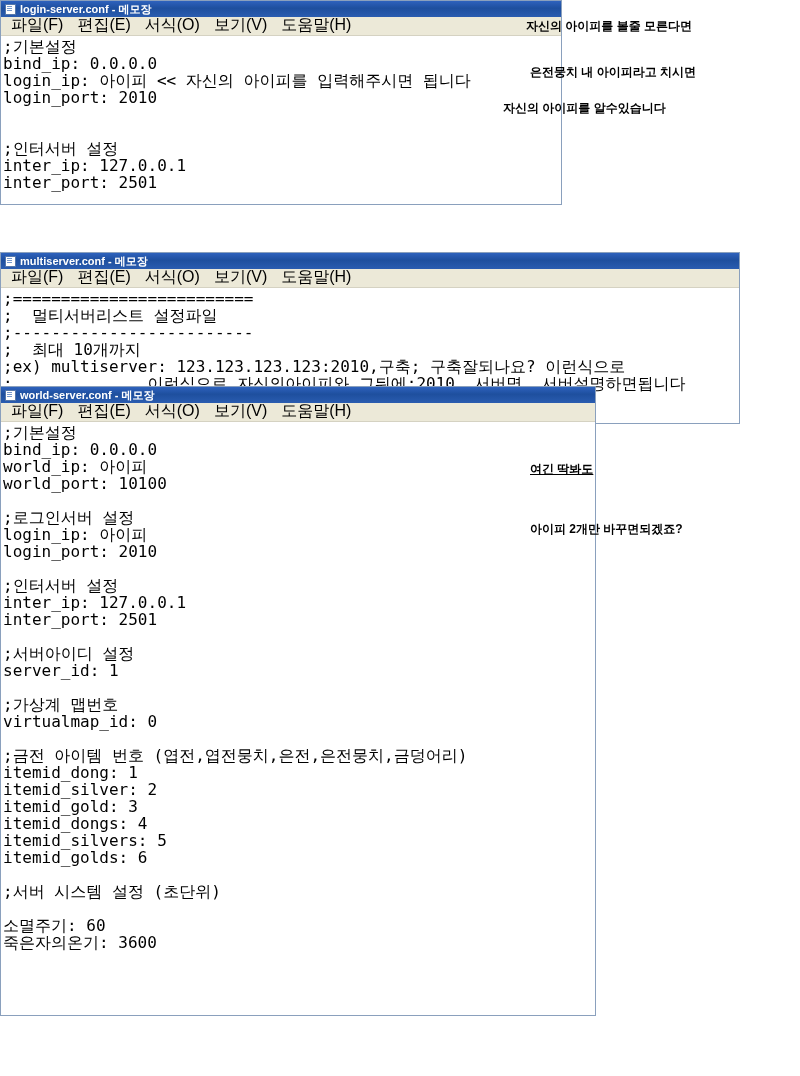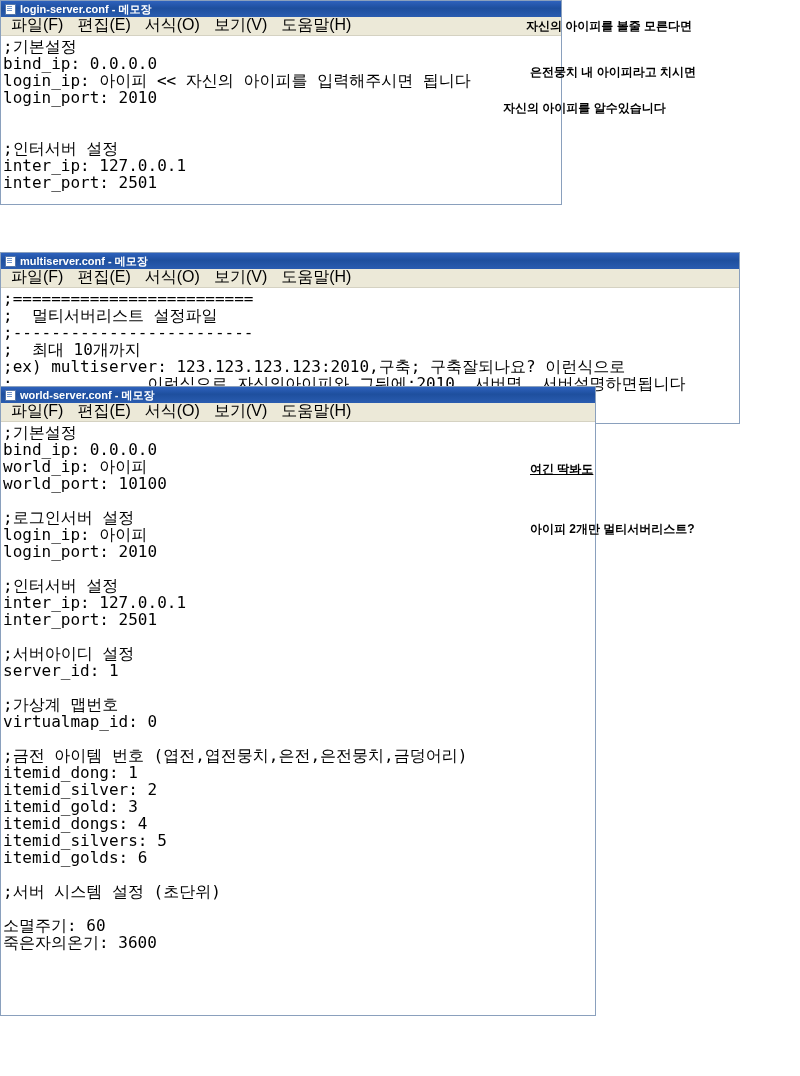--- a/index.html
+++ b/index.html
@@ -187,13 +187,13 @@
 ;서버 시스템 설정 (초단위)
 
 소멸주기: 60
 죽은자의온기: 3600</div>
 </div>
 
 <div class="annot" style="left:526px; top:18px;">자신의 아이피를 볼줄 모른다면</div>
 <div class="annot" style="left:530px; top:64px;">은전뭉치 내 아이피라고 치시면</div>
 <div class="annot" style="left:503px; top:100px;">자신의 아이피를 알수있습니다</div>
 <div class="annot" style="left:530px; top:461px;text-decoration:underline;">여긴 딱봐도</div>
-<div class="annot" style="left:530px; top:521px;">아이피 2개만 멀티서버리스트?</div>
+<div class="annot" style="left:530px; top:521px;">아이피 2개만 바꾸면되겠죠?</div>
 
 </body></html>

